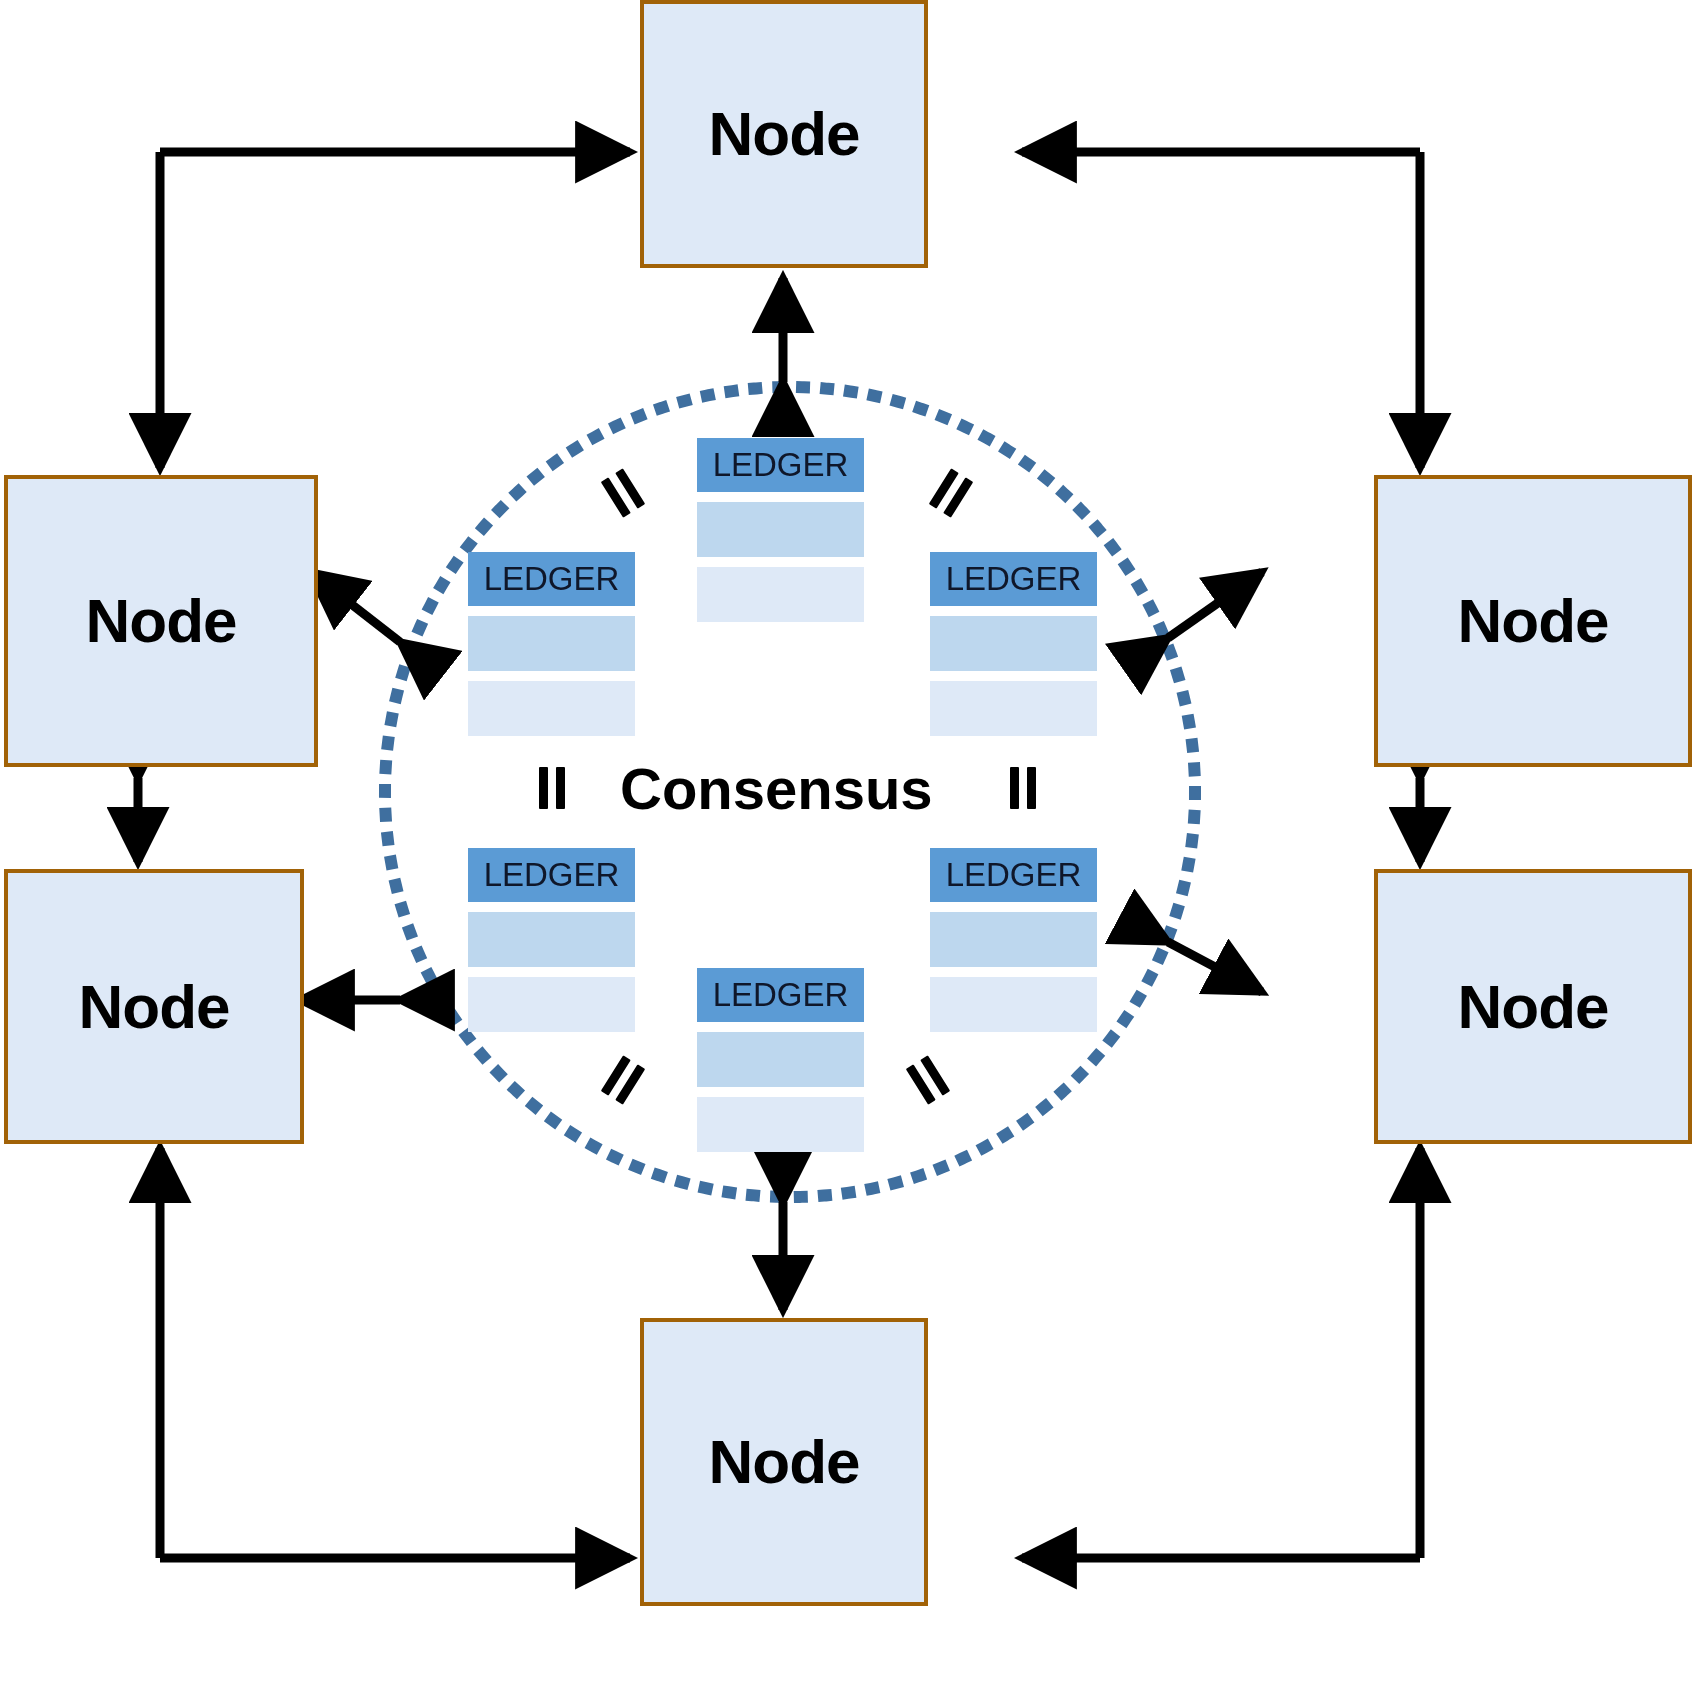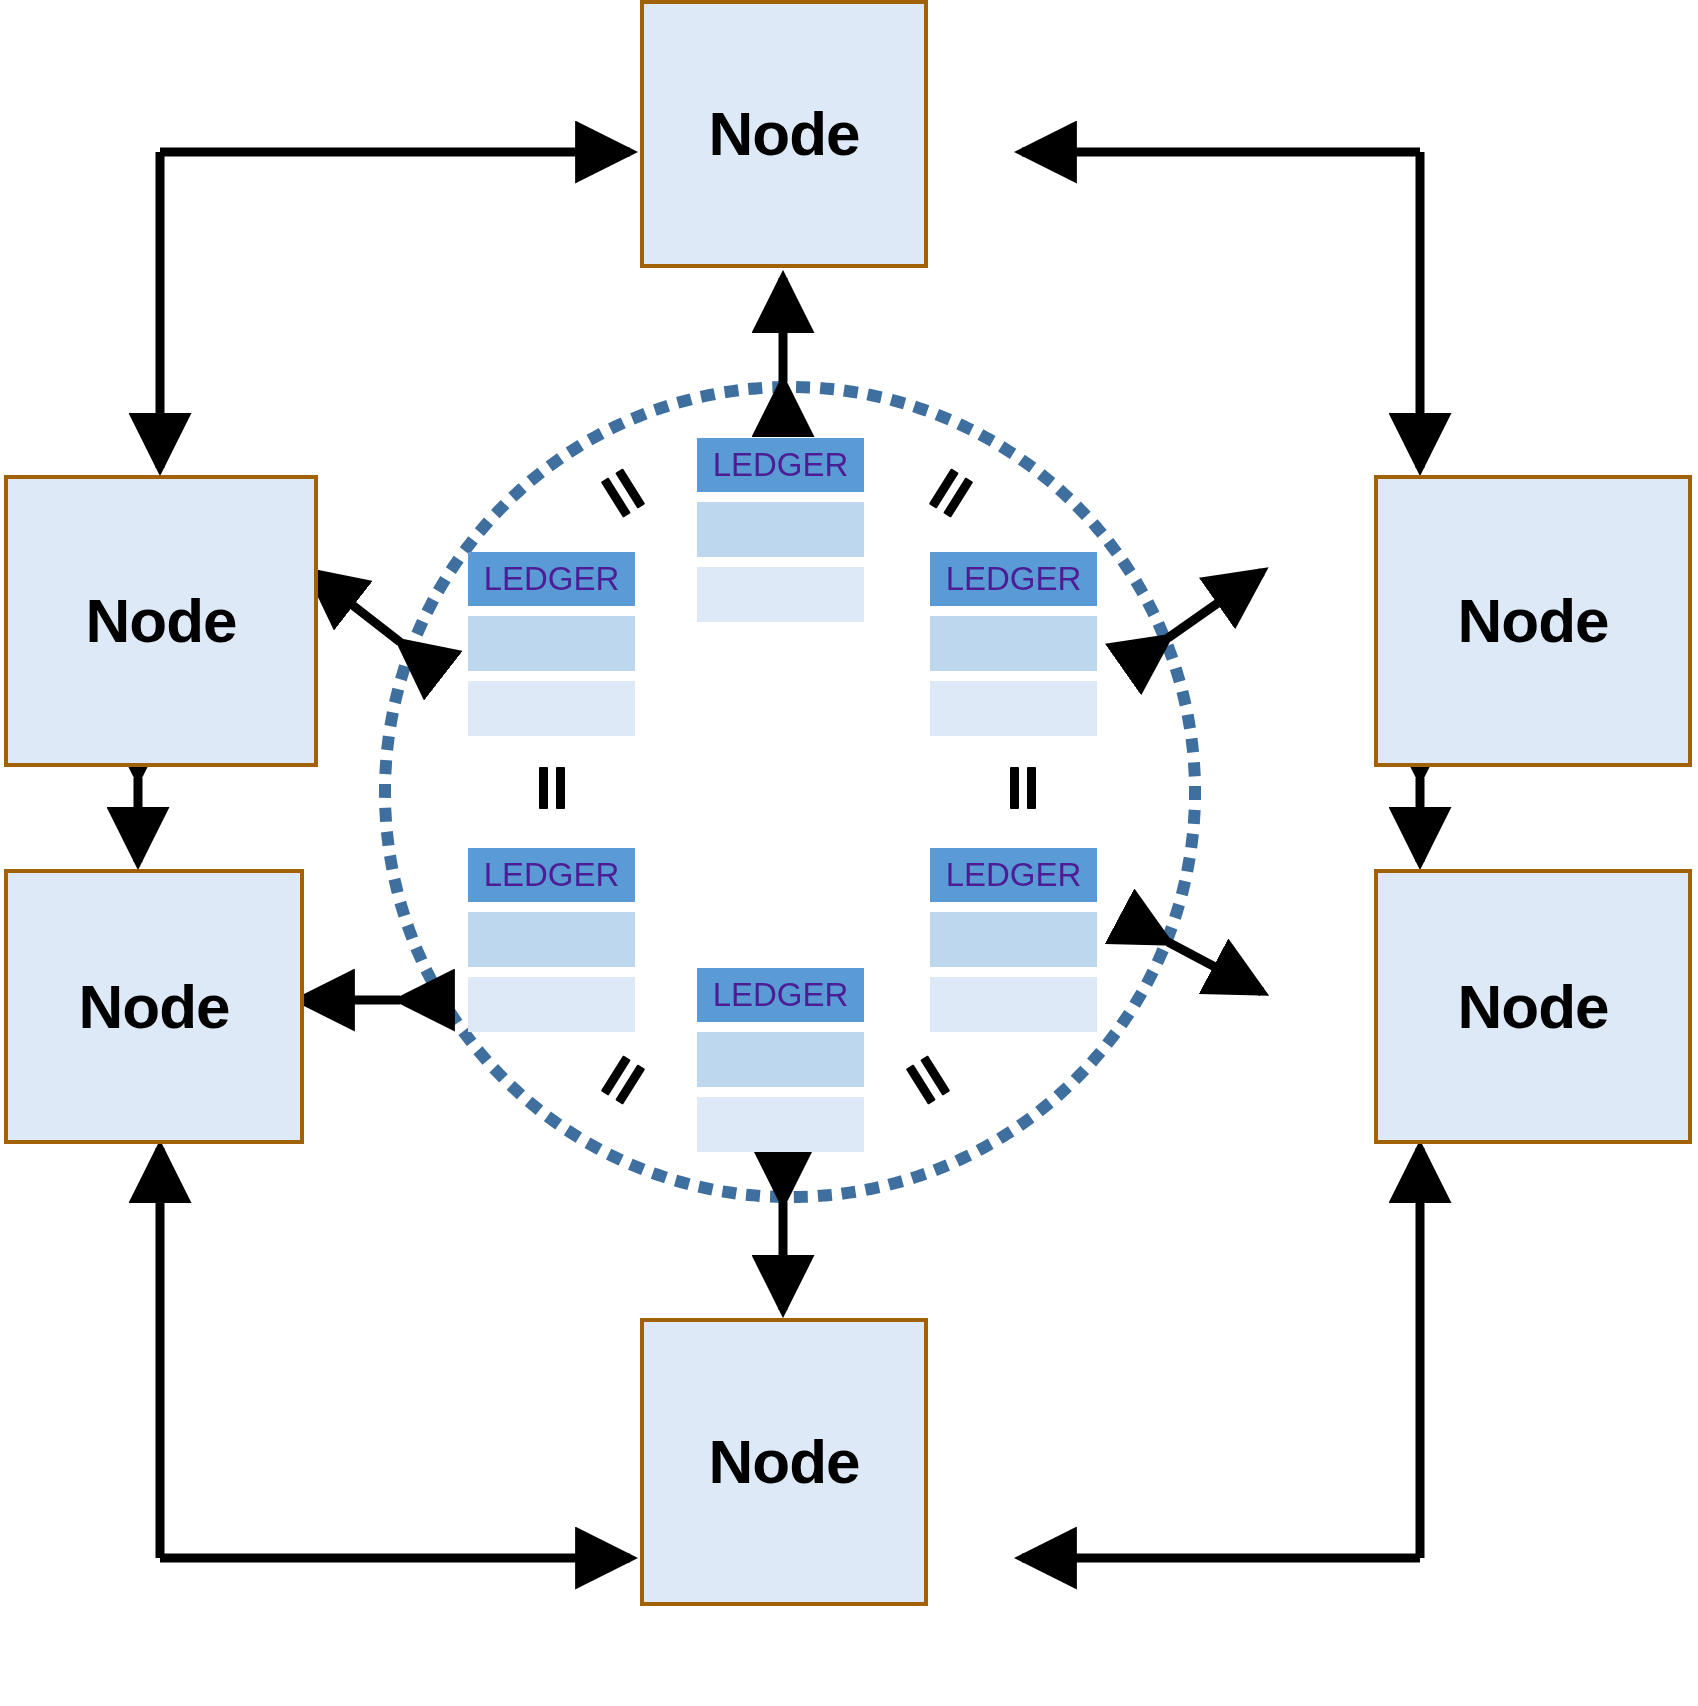--- a/index.html
+++ b/index.html
@@ -41,21 +41,21 @@
     color: #000000;
     letter-spacing: -1px;
     line-height: 1;
   }
   .ledger {
     position: absolute;
     width: 167px;
   }
   .ledger-head {
     background: #5b9bd5;
-    color: #4c1d95;
+    color: #0f172a;
     font-family: "Liberation Sans", sans-serif;
     font-weight: normal;
     font-size: 33px;
     line-height: 54px;
     height: 54px;
     text-align: center;
     letter-spacing: 0px;
     white-space: nowrap;
   }
   .ledger-row1 {
@@ -242,14 +242,15 @@
 
   <div class="eq slant-r" style="left:600px; top:1057px;">
     <i class="a"></i>
       <i class="b"></i>
   </div>
   <div class="eq slant-l" style="left:905px; top:1057px;">
     <i class="a"></i>
       <i class="b"></i>
   </div>
 
+  <div class="consensus-label" style="left:620px; top:760px;">Consensus</div>
 
 </div>
 
 </body></html>

